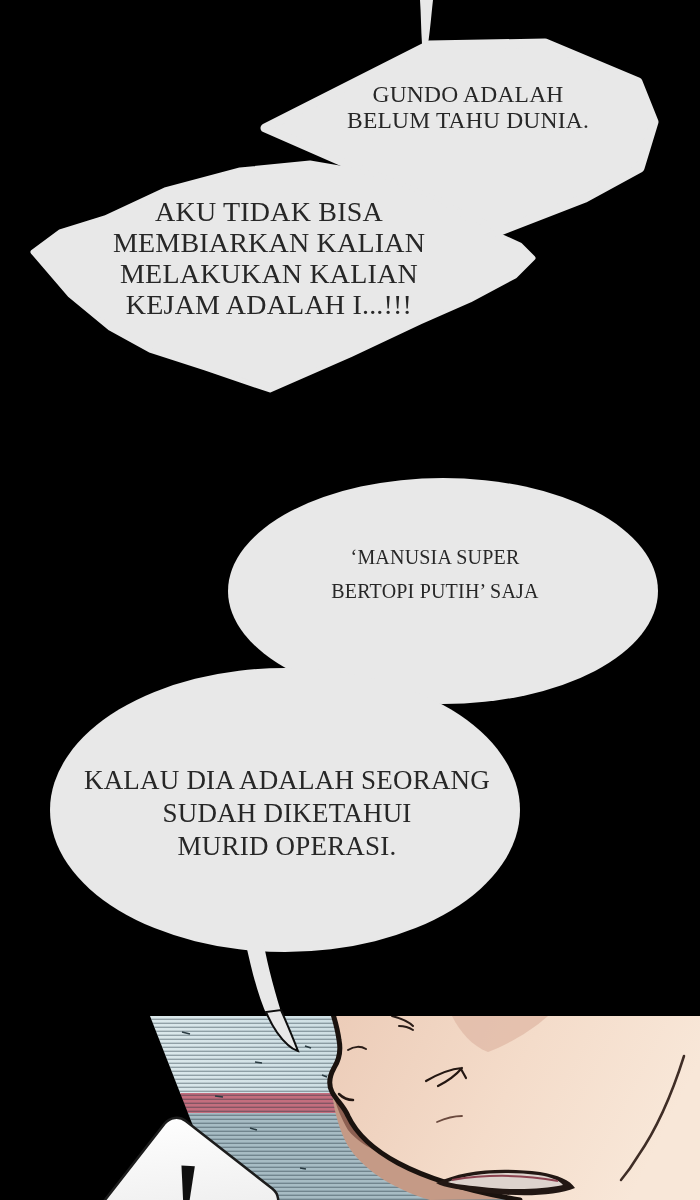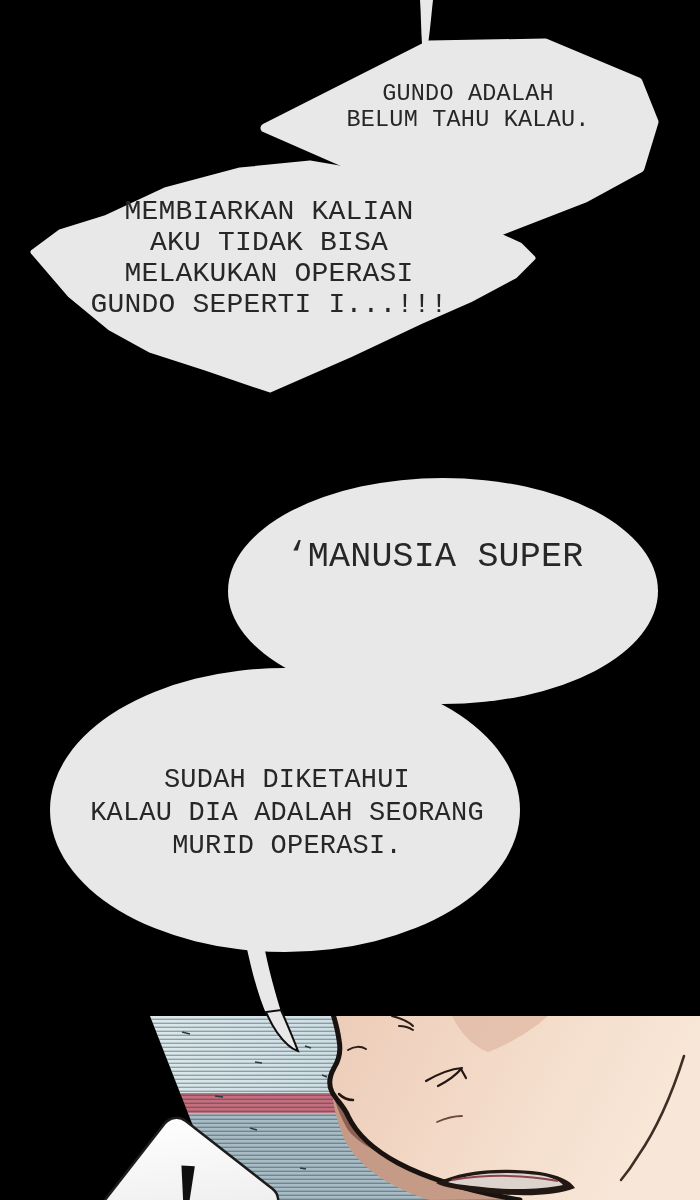--- a/index.html
+++ b/index.html
@@ -6,24 +6,24 @@
   .stage{
     position:relative;width:700px;height:1200px;overflow:hidden;
     background:#000;font-family:"Liberation Serif","DejaVu Serif",serif;
   }
   .stage svg{position:absolute;left:0;top:0;}
   .btxt{
     position:absolute;text-align:center;color:#272727;
     font-family:"Liberation Serif","DejaVu Serif",serif;
     letter-spacing:0.2px;z-index:5;
   }
-  .btxt .bline{display:block;white-space:nowrap;font-family:Liberation Mono, monospace;}
+  .btxt .bline{display:block;white-space:nowrap;}
   #b1text{left:278px;top:81px;width:380px;font-size:23.5px;line-height:26px;}
   #b2text{left:59px;top:196px;width:420px;font-size:28px;line-height:31px;}
-  #b3text{left:220px;top:540px;width:430px;font-size:35px;line-height:34px;}
+  #b3text{left:220px;top:540px;width:430px;font-size:20px;line-height:34px;}
   #b4text{left:57px;top:764px;width:460px;font-size:27px;line-height:33px;}
 </style>
 </head>
 <body>
 
 <div class="stage">
 
   <svg width="700" height="1200" viewBox="0 0 700 1200">
     <defs>
       <linearGradient id="gradUpper" x1="0" y1="0" x2="1" y2="0">
@@ -102,33 +102,34 @@
              C293,1038 288,1026 281,1010 Z" stroke="#0e0e0e" stroke-width="2" fill="#e8e8e8"></path>
 
     <g>
       <rect x="-70" y="-70" width="140" height="140" rx="15" transform="translate(186,1210) rotate(38)" fill="url(#gradDiamond)" stroke="#1c1c1c" stroke-width="2.5"></rect>
       <text x="187" y="1226" font-size="92" font-weight="bold" text-anchor="middle" fill="#101010" transform="rotate(3 187 1190)" font-family="'Liberation Serif','DejaVu Serif',serif">!</text>
     </g>
   </svg>
 
   <div id="b1text" class="btxt">
     <span class="bline">GUNDO ADALAH</span>
-    <span class="bline">BELUM TAHU KALAU.</span>
+    <span class="bline">BELUM TAHU DUNIA.</span>
   </div>
 
   <div id="b2text" class="btxt">
+    <span class="bline">AKU TIDAK BISA</span>
     <span class="bline">MEMBIARKAN KALIAN</span>
-    <span class="bline">AKU TIDAK BISA</span>
-    <span class="bline">MELAKUKAN OPERASI</span>
-    <span class="bline">GUNDO SEPERTI I...!!!</span>
+    <span class="bline">MELAKUKAN KALIAN</span>
+    <span class="bline">KEJAM ADALAH I...!!!</span>
   </div>
 
   <div id="b3text" class="btxt">
     <span class="bline">‘MANUSIA SUPER</span>
+    <span class="bline">BERTOPI PUTIH’ SAJA</span>
   </div>
 
   <div id="b4text" class="btxt">
+    <span class="bline">KALAU DIA ADALAH SEORANG</span>
     <span class="bline">SUDAH DIKETAHUI</span>
-    <span class="bline">KALAU DIA ADALAH SEORANG</span>
     <span class="bline">MURID OPERASI.</span>
   </div>
 
 </div>
 
 </body></html>

